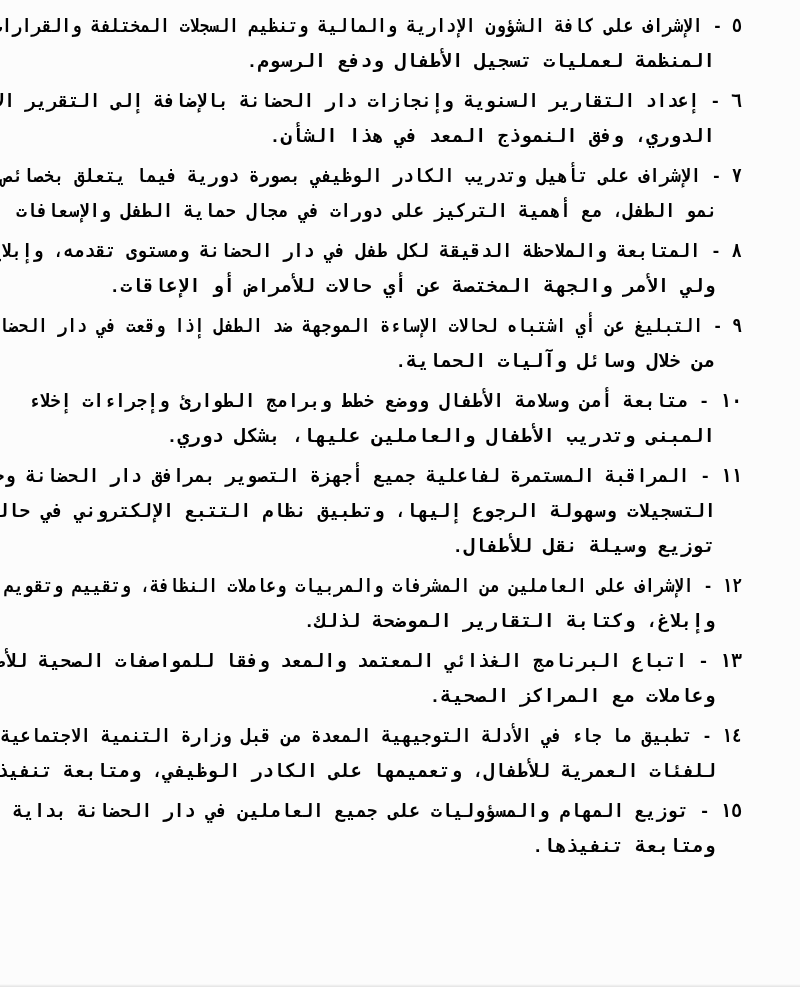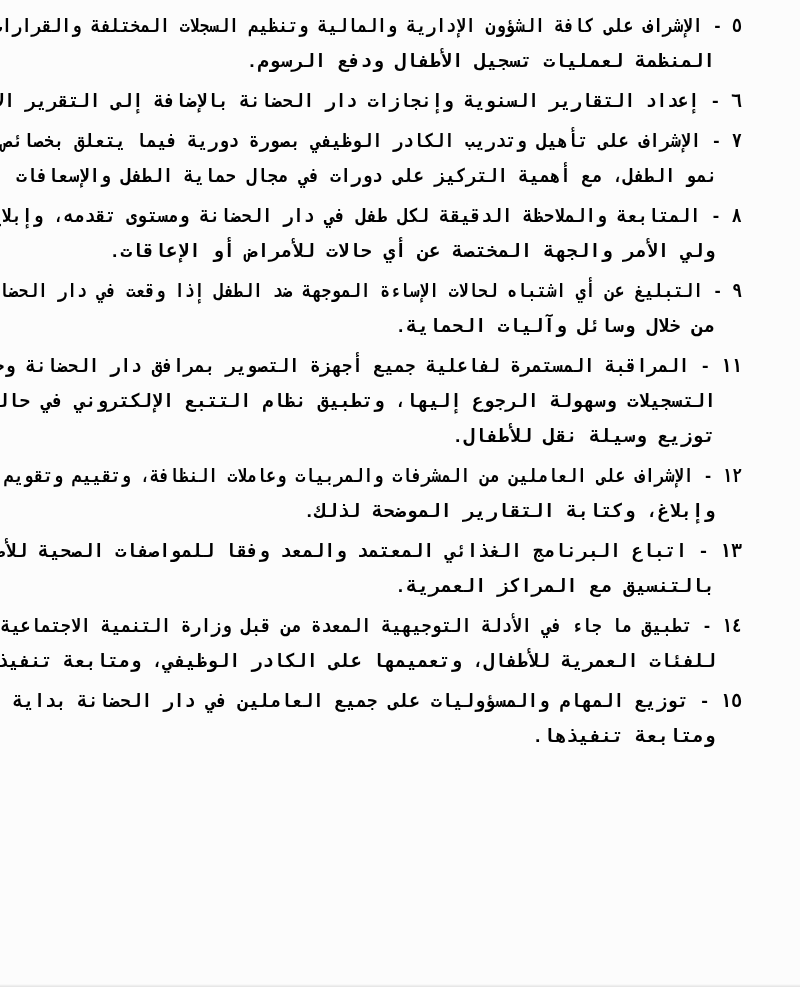--- a/index.html
+++ b/index.html
@@ -50,45 +50,50 @@
 <body>
 
 <div class="page">
   <div class="content" id="duties-list">
       <div class="item">
         <div class="line" style="white-space: nowrap; transform-origin: right center; transform: scaleX(0.862944);">٥ - الإشراف على كافة الشؤون الإدارية والمالية وتنظيم السجلات المختلفة والقرارات</div>
         <div class="line cont" style="">المنظمة لعمليات تسجيل الأطفال ودفع الرسوم.</div>
       </div>
       <div class="item">
         <div class="line" style="white-space: nowrap; transform-origin: right center; transform: scaleX(0.935351);">٦ - إعداد التقارير السنوية وإنجازات دار الحضانة بالإضافة إلى التقرير الإحصائي</div>
+        <div class="line cont" style="">الدوري، وفق النموذج المعد في هذا الشأن.</div>
       </div>
       <div class="item">
         <div class="line" style="white-space: nowrap; transform-origin: right center; transform: scaleX(0.898283);">٧ - الإشراف على تأهيل وتدريب الكادر الوظيفي بصورة دورية فيما يتعلق بخصائص</div>
         <div class="line cont" style="white-space: nowrap; transform-origin: right center; transform: scaleX(0.915209);">نمو الطفل، مع أهمية التركيز على دورات في مجال حماية الطفل والإسعافات</div>
       </div>
       <div class="item">
         <div class="line" style="white-space: nowrap; transform-origin: right center; transform: scaleX(0.912752);">٨ - المتابعة والملاحظة الدقيقة لكل طفل في دار الحضانة ومستوى تقدمه، وإبلاغ</div>
         <div class="line cont" style="">ولي الأمر والجهة المختصة عن أي حالات للأمراض أو الإعاقات.</div>
       </div>
       <div class="item">
         <div class="line" style="white-space: nowrap; transform-origin: right center; transform: scaleX(0.855346);">٩ - التبليغ عن أي اشتباه لحالات الإساءة الموجهة ضد الطفل إذا وقعت في دار الحضانة</div>
         <div class="line cont" style="">من خلال وسائل وآليات الحماية.</div>
       </div>
       <div class="item">
+        <div class="line" style="white-space: nowrap; transform-origin: right center; transform: scaleX(0.945758);">١٠ - متابعة أمن وسلامة الأطفال ووضع خطط وبرامج الطوارئ وإجراءات إخلاء</div>
+        <div class="line cont" style="">المبنى وتدريب الأطفال والعاملين عليها، بشكل دوري.</div>
+      </div>
+      <div class="item">
         <div class="line" style="white-space: nowrap; transform-origin: right center; transform: scaleX(0.921409);">١١ - المراقبة المستمرة لفاعلية جميع أجهزة التصوير بمرافق دار الحضانة وحفظ</div>
         <div class="line cont" style="white-space: nowrap; transform-origin: right center; transform: scaleX(0.967283);">التسجيلات وسهولة الرجوع إليها، وتطبيق نظام التتبع الإلكتروني في حالة</div>
         <div class="line cont" style="">توزيع وسيلة نقل للأطفال.</div>
       </div>
       <div class="item">
         <div class="line" style="white-space: nowrap; transform-origin: right center; transform: scaleX(0.848939);">١٢ - الإشراف على العاملين من المشرفات والمربيات وعاملات النظافة، وتقييم وتقويم</div>
         <div class="line cont" style="">وإبلاغ، وكتابة التقارير الموضحة لذلك.</div>
       </div>
       <div class="item">
         <div class="line" style="white-space: nowrap; transform-origin: right center; transform: scaleX(0.96181);">١٣ - اتباع البرنامج الغذائي المعتمد والمعد وفقا للمواصفات الصحية للأطفال،</div>
-        <div class="line cont" style="">بالتنسيق مع المراكز العمرية.</div>
+        <div class="line cont" style="">وعاملات مع المراكز الصحية.</div>
       </div>
       <div class="item">
         <div class="line" style="white-space: nowrap; transform-origin: right center; transform: scaleX(0.876289);">١٤ - تطبيق ما جاء في الأدلة التوجيهية المعدة من قبل وزارة التنمية الاجتماعية وفقا</div>
         <div class="line cont" style="white-space: nowrap; transform-origin: right center; transform: scaleX(0.967283);">للفئات العمرية للأطفال، وتعميمها على الكادر الوظيفي، ومتابعة تنفيذها.</div>
       </div>
       <div class="item">
         <div class="line" style="white-space: nowrap; transform-origin: right center; transform: scaleX(0.937931);">١٥ - توزيع المهام والمسؤوليات على جميع العاملين في دار الحضانة بداية العام</div>
         <div class="line cont" style="">ومتابعة تنفيذها.</div>
       </div>
     </div>

